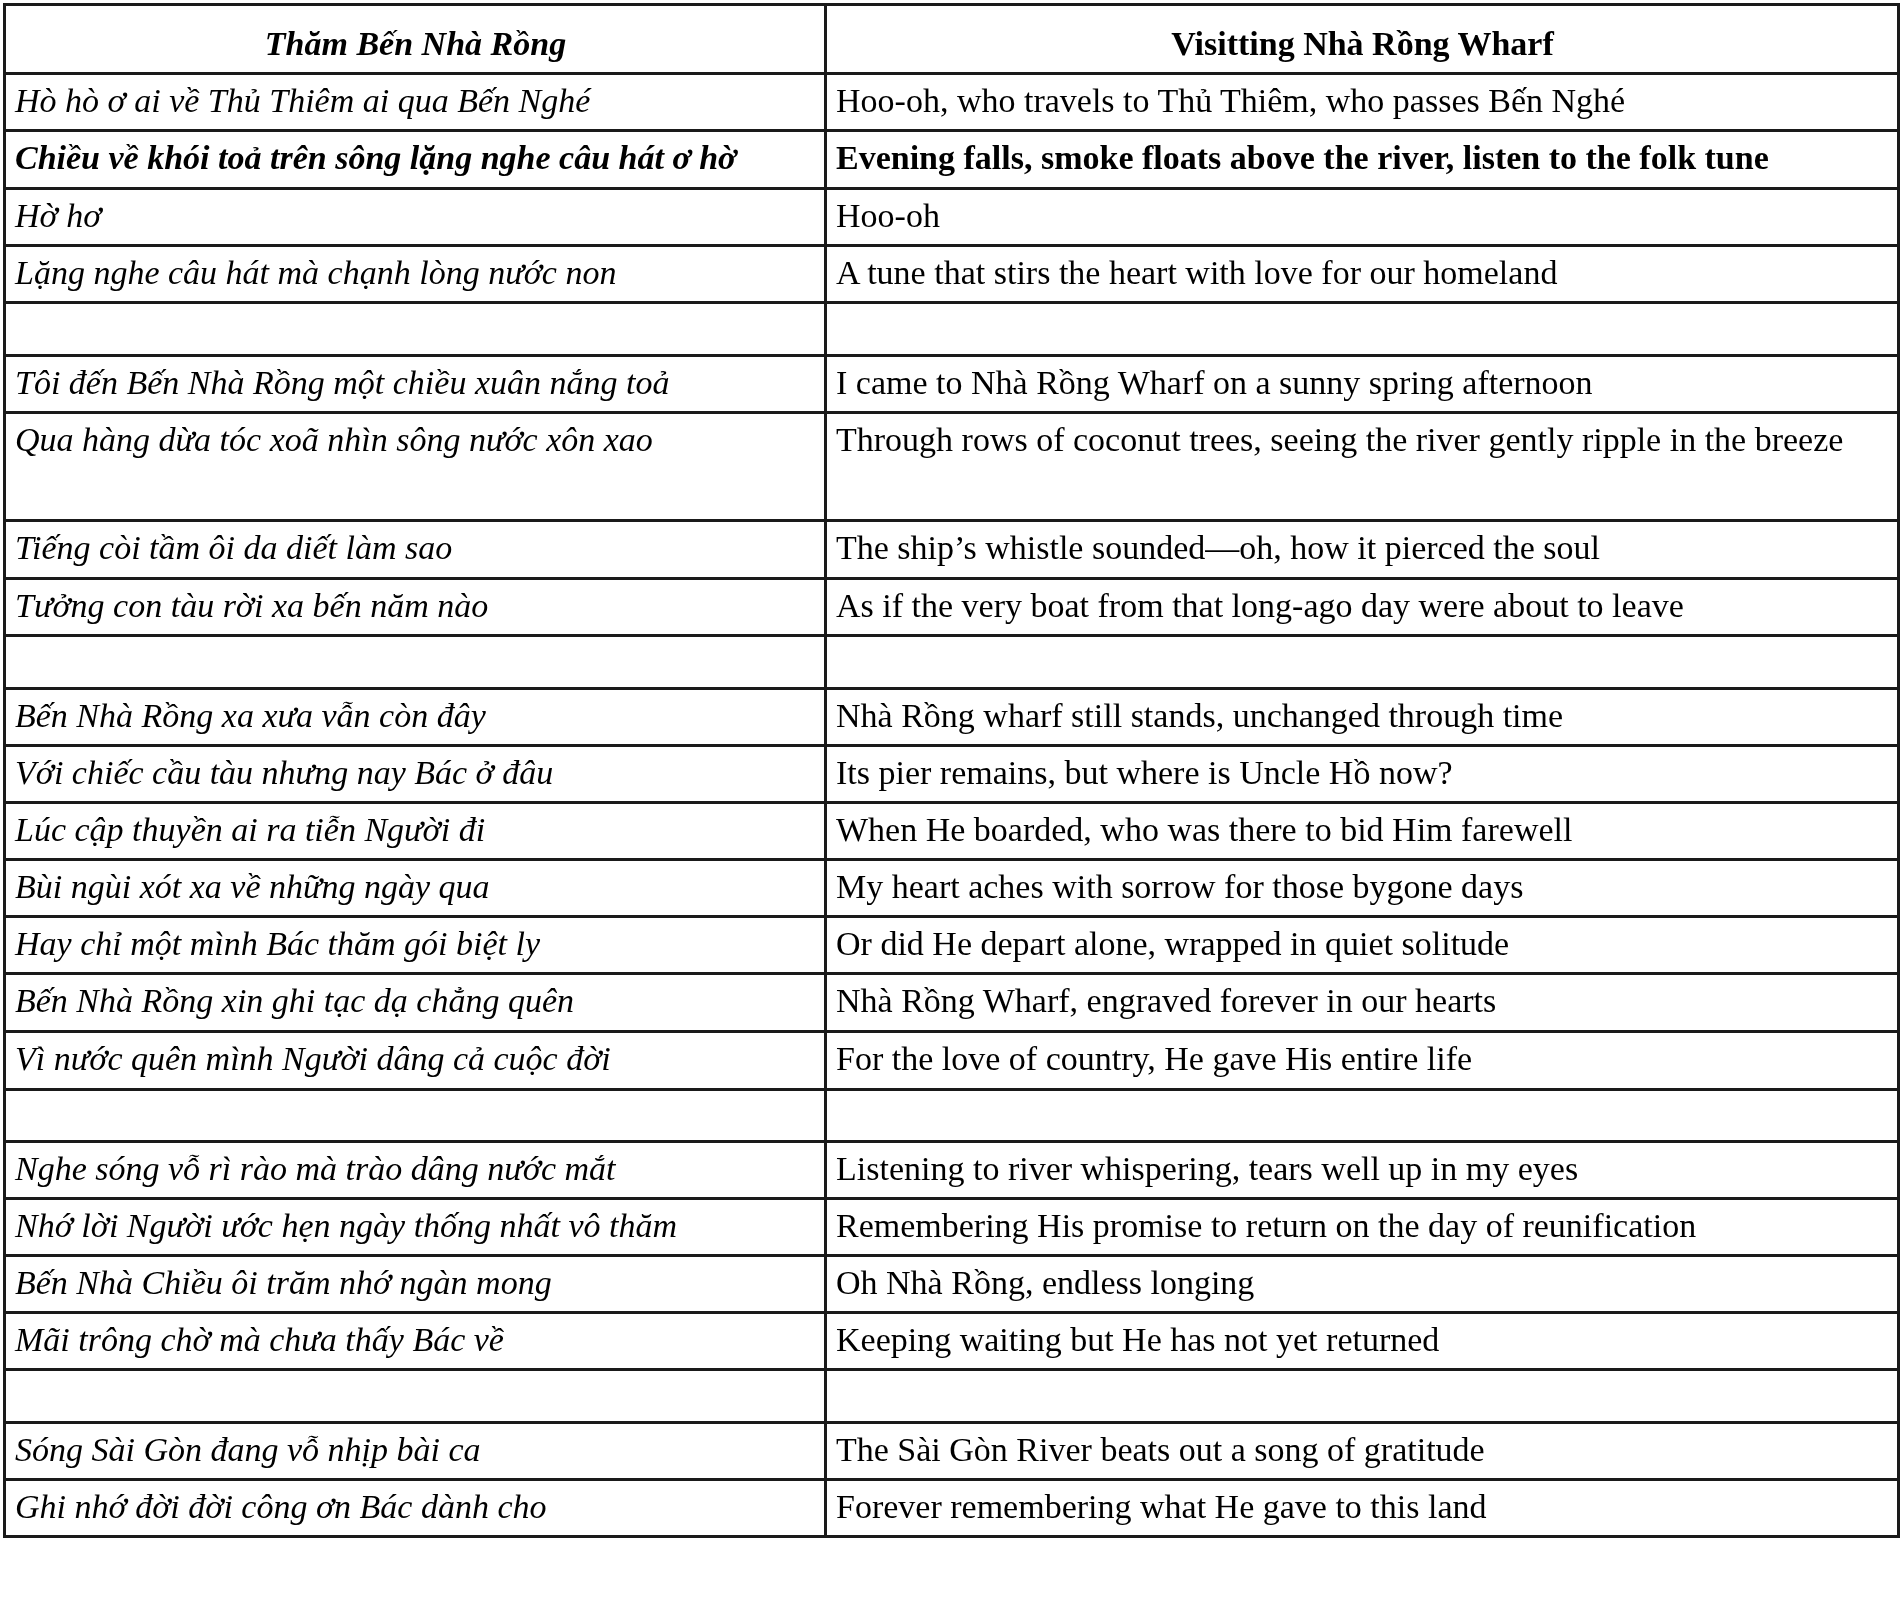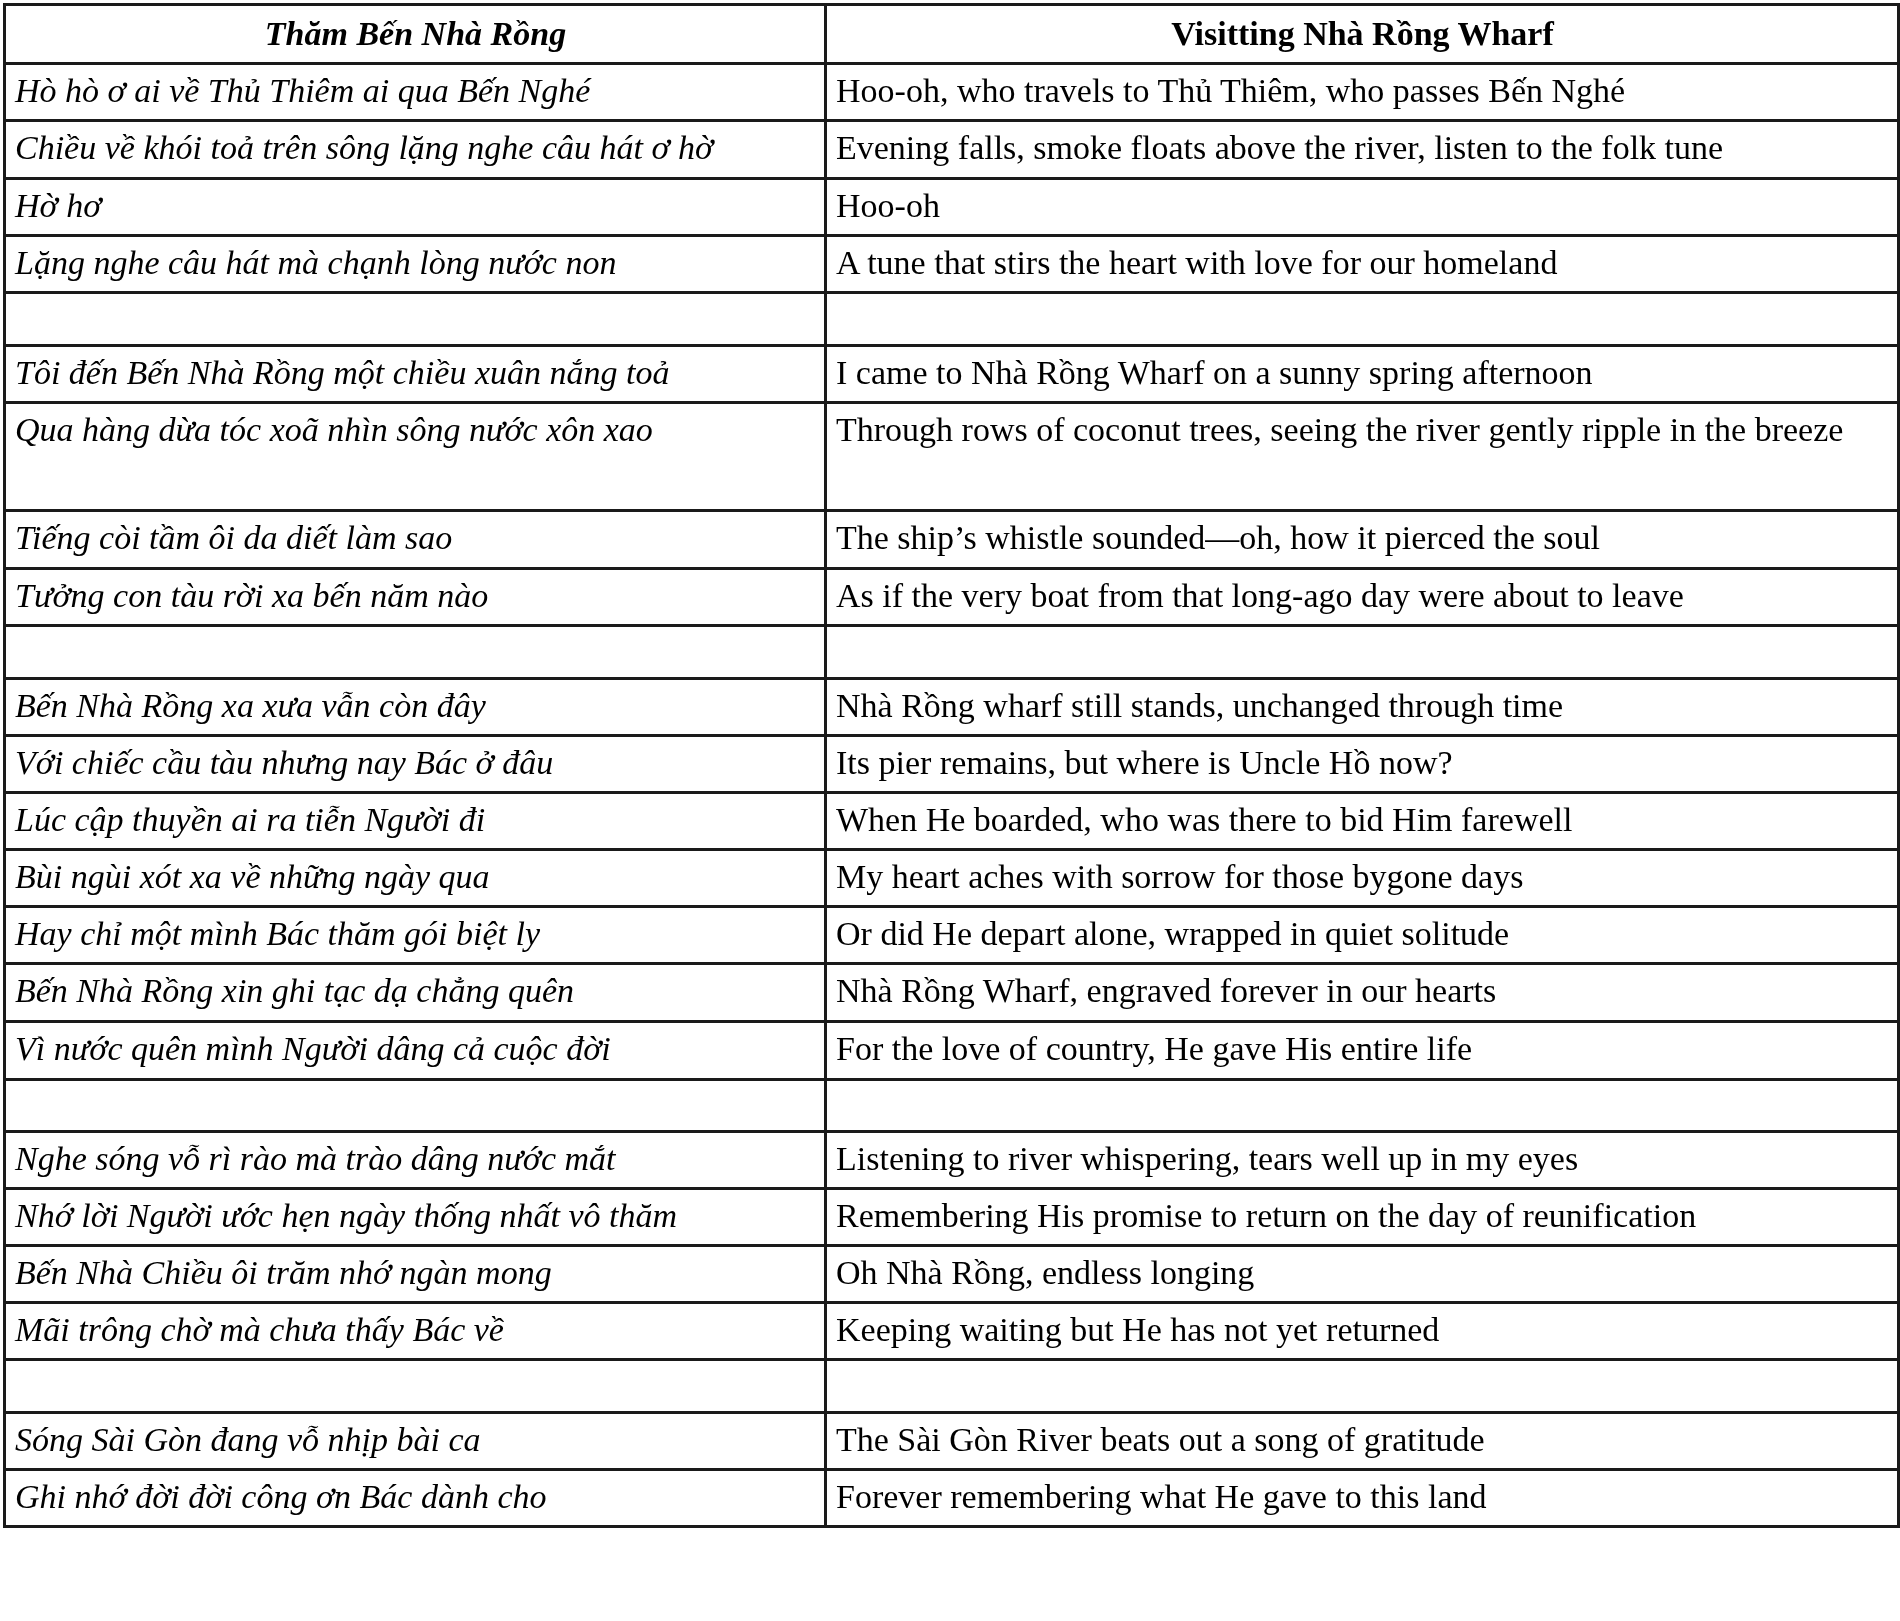--- a/index.html
+++ b/index.html
@@ -22,21 +22,21 @@
     table.poem td, table.poem th {
       border: 3px solid #1a1a1a;
       padding: 4px 8px 6px 9px;
       vertical-align: top;
       text-align: left;
       overflow: hidden;
     }
     table.poem th {
       font-weight: bold;
       text-align: center;
-      padding-top: 6px;
+      padding-top: 16px;
     }
     th.vi-head { font-style: italic; }
     td.vi { font-style: italic; }
     td.en { font-style: normal; }
   </style>
 </head>
 <body>
 
 <div class="doc">
   <table class="poem">
@@ -48,21 +48,21 @@
       <tr style="height:57px">
         <th class="vi-head">Thăm Bến Nhà Rồng</th>
         <th class="en-head">Visitting Nhà Rồng Wharf</th>
       </tr>
     </thead>
     <tbody id="rows">
         <tr style="height: 56px;">
           <td class="vi">Hò hò ơ ai về Thủ Thiêm ai qua Bến Nghé</td>
           <td class="en">Hoo-oh, who travels to Thủ Thiêm, who passes Bến Nghé</td>
         </tr>
-        <tr style="height: 58px;">
+        <tr style="height: 58px; font-weight: bold;">
           <td class="vi">Chiều về khói toả trên sông lặng nghe câu hát ơ hờ</td>
           <td class="en">Evening falls, smoke floats above the river, listen to the folk tune</td>
         </tr>
         <tr style="height: 57px;">
           <td class="vi">Hờ hơ</td>
           <td class="en">Hoo-oh</td>
         </tr>
         <tr style="height: 56px;">
           <td class="vi">Lặng nghe câu hát mà  chạnh lòng nước non</td>
           <td class="en">A tune that stirs the heart with love for our homeland</td>

